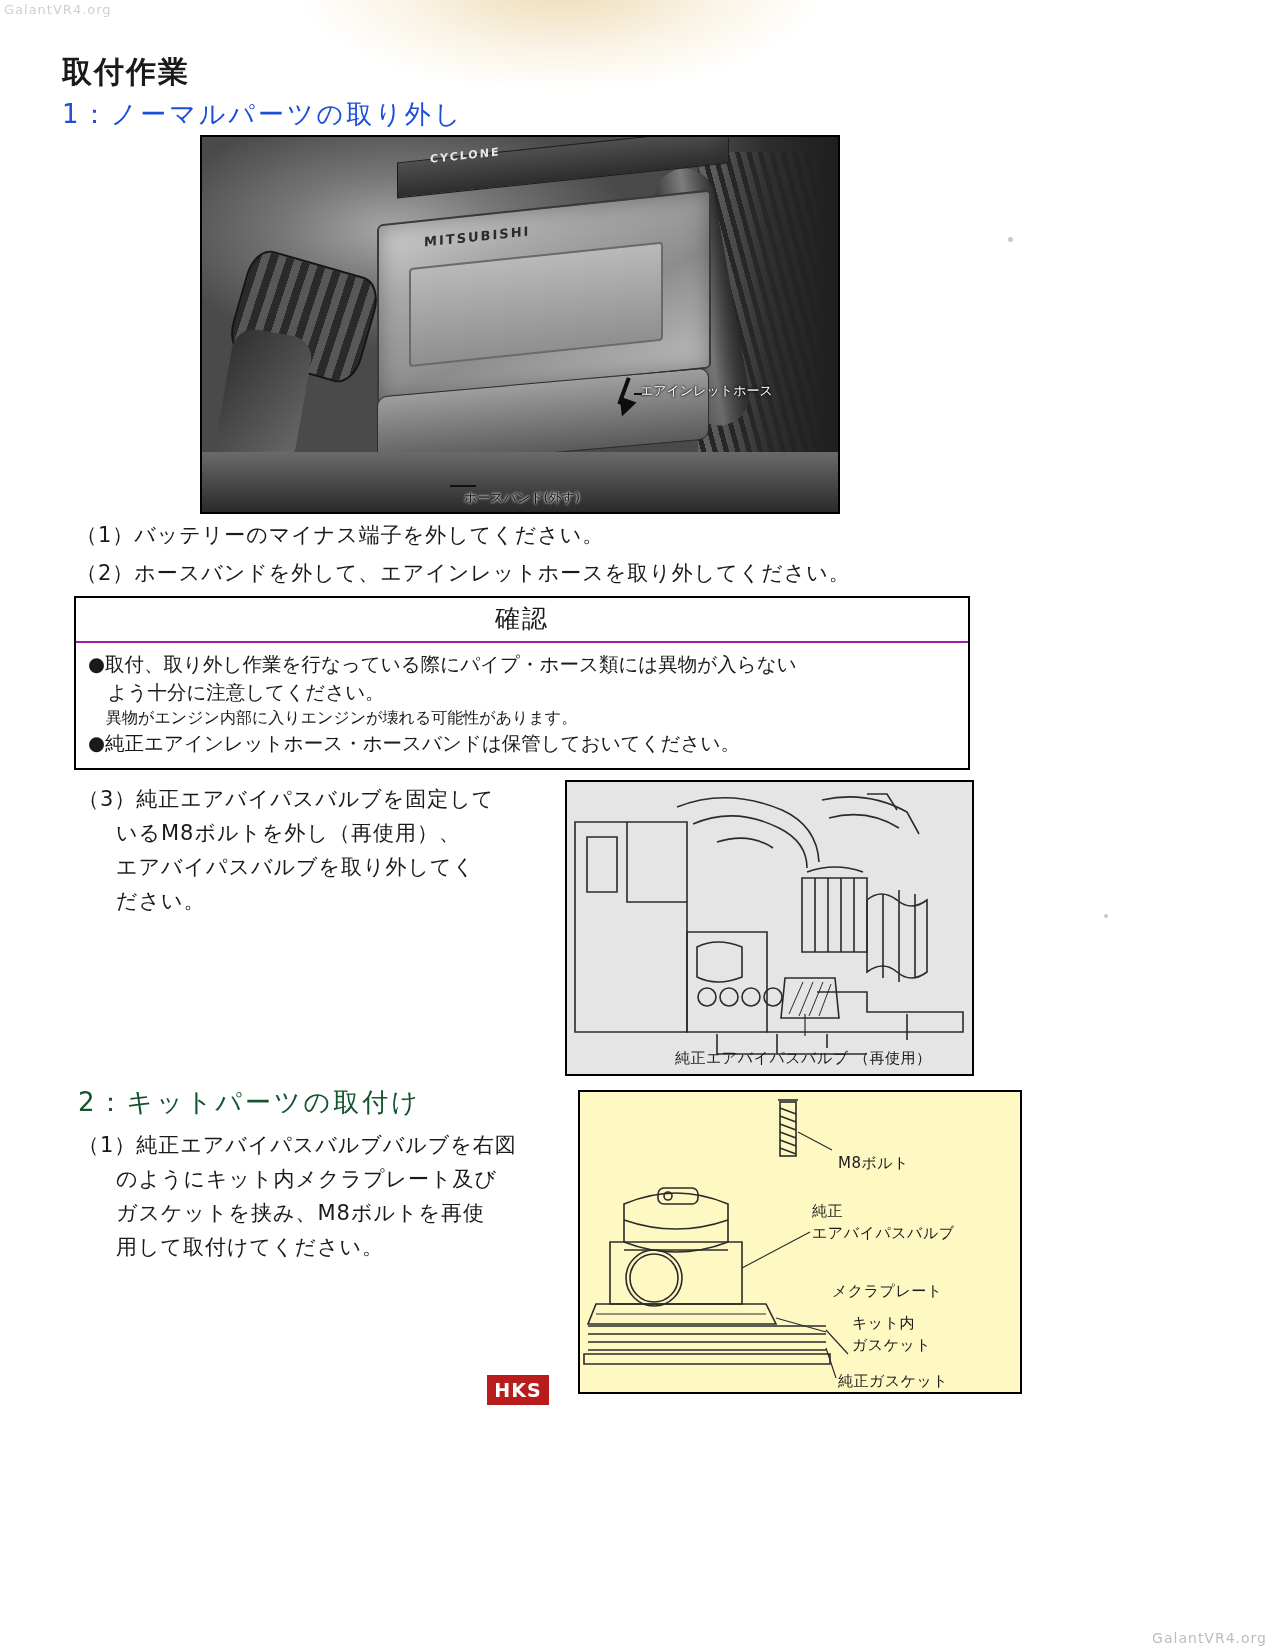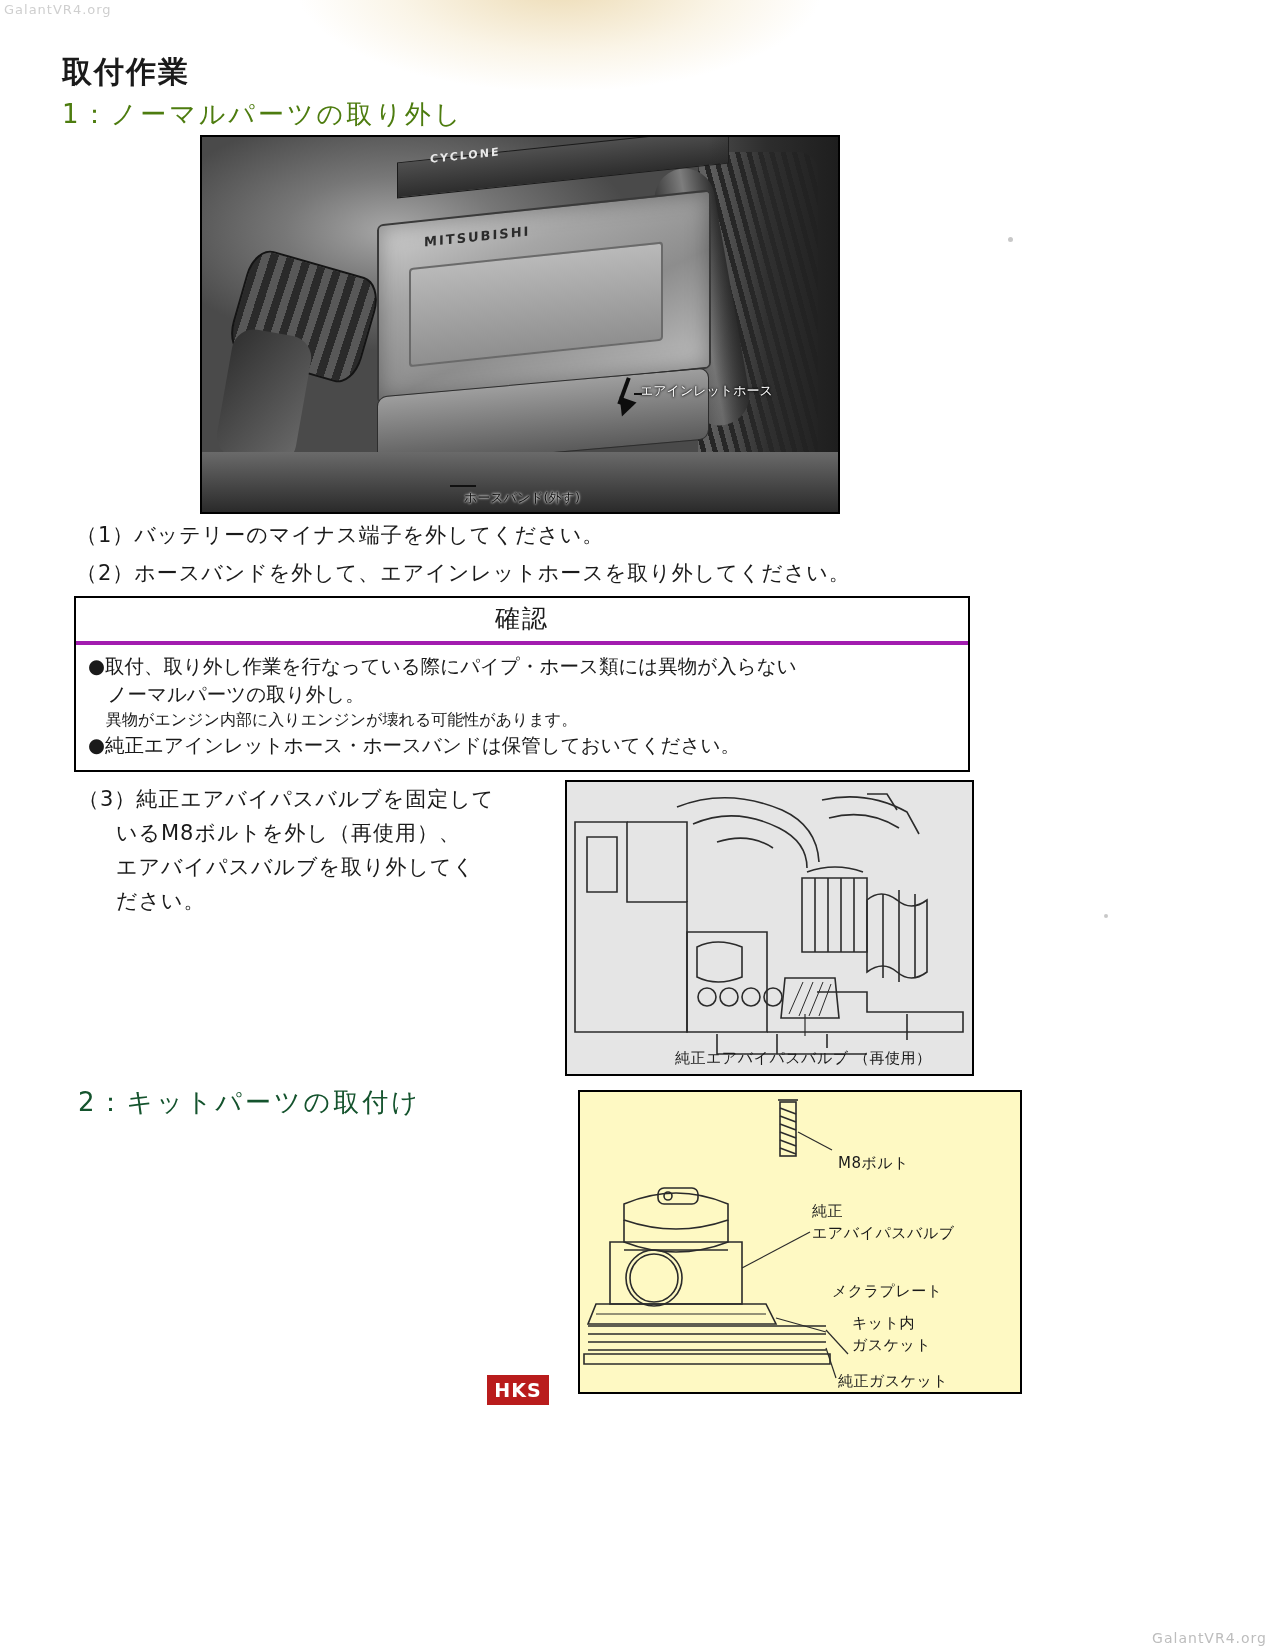--- a/index.html
+++ b/index.html
@@ -46,21 +46,21 @@
     font-weight: bold;
     letter-spacing: 2px;
     font-family: "DejaVu Sans", sans-serif;
   }
   .h-sec1 {
     position: absolute;
     left: 62px;
     top: 97px;
     font-size: 26px;
     letter-spacing: 3px;
-    color: #4d7c0f;
+    color: #1d4ed8;
     font-family: "DejaVu Sans", sans-serif;
   }
   .h-sec2 {
     position: absolute;
     left: 78px;
     top: 1085px;
     font-size: 26px;
     letter-spacing: 3px;
     color: #14532d;
   }
@@ -222,21 +222,21 @@
     left: 74px;
     top: 596px;
     width: 896px;
     border: 2px solid #000;
     box-sizing: border-box;
   }
   .confirm-title {
     text-align: center;
     font-size: 25px;
     padding: 4px 0 6px;
-    border-bottom: 4px solid #a21caf;
+    border-bottom: 2px solid #a21caf;
     letter-spacing: 2px;
   }
   .confirm-body {
     padding: 8px 12px 10px 12px;
     font-size: 19.5px;
     line-height: 1.42;
   }
   .bullet-line {
     position: relative;
     padding-left: 0;
@@ -383,21 +383,21 @@
     <div class="ph1-lead" style="left:248px; top:348px; width:26px; background:#111;"></div>
   </div>
 
   <div class="step step-1">（1）バッテリーのマイナス端子を外してください。</div>
   <div class="step step-2">（2）ホースバンドを外して、エアインレットホースを取り外してください。</div>
 
   <div class="confirm-box">
     <div class="confirm-title">確認</div>
     <div class="confirm-body">
       <div class="bullet-line">●取付、取り外し作業を行なっている際にパイプ・ホース類には異物が入らない</div>
-      <div class="bullet-line">　ノーマルパーツの取り外し。</div>
+      <div class="bullet-line">　よう十分に注意してください。</div>
       <div class="confirm-sub">異物がエンジン内部に入りエンジンが壊れる可能性があります。</div>
       <div class="bullet-line">●純正エアインレットホース・ホースバンドは保管しておいてください。</div>
     </div>
   </div>
 
   <div class="step-3">
     <span>（3）純正エアバイパスバルブを固定して</span>
     <span class="ind">いるM8ボルトを外し（再使用）、</span>
     <span class="ind">エアバイパスバルブを取り外してく</span>
     <span class="ind">ださい。</span>
@@ -448,20 +448,26 @@
         <line x1="222" y1="232" x2="236" y2="200"></line>
         <line x1="232" y1="234" x2="246" y2="200"></line>
         <line x1="242" y1="234" x2="256" y2="200"></line>
         <line x1="252" y1="234" x2="264" y2="202"></line>
       </g>
     </svg>
     <div class="fig1-caption">純正エアバイパスバルブ （再使用）</div>
   </div>
 
   <div class="h-sec2">2：キットパーツの取付け</div>
+  <div class="step-21">
+    <span>（1）純正エアバイパスバルブバルブを右図</span>
+    <span class="ind">のようにキット内メクラプレート及び</span>
+    <span class="ind">ガスケットを挟み、M8ボルトを再使</span>
+    <span class="ind">用して取付けてください。</span>
+  </div>
 
   <div class="fig2">
     <svg width="440" height="300" viewBox="0 0 440 300">
       <g fill="none" stroke="#2b2b2b" stroke-width="1.6">
 
         <rect x="200" y="10" width="16" height="54"></rect>
         <path d="M200 16 L216 22 M200 24 L216 30 M200 32 L216 38 M200 40 L216 46 M200 48 L216 54 M200 56 L216 62"></path>
         <path d="M198 8 L218 8"></path>
 
         <path d="M218 40 L252 58" stroke-width="1.2"></path>

